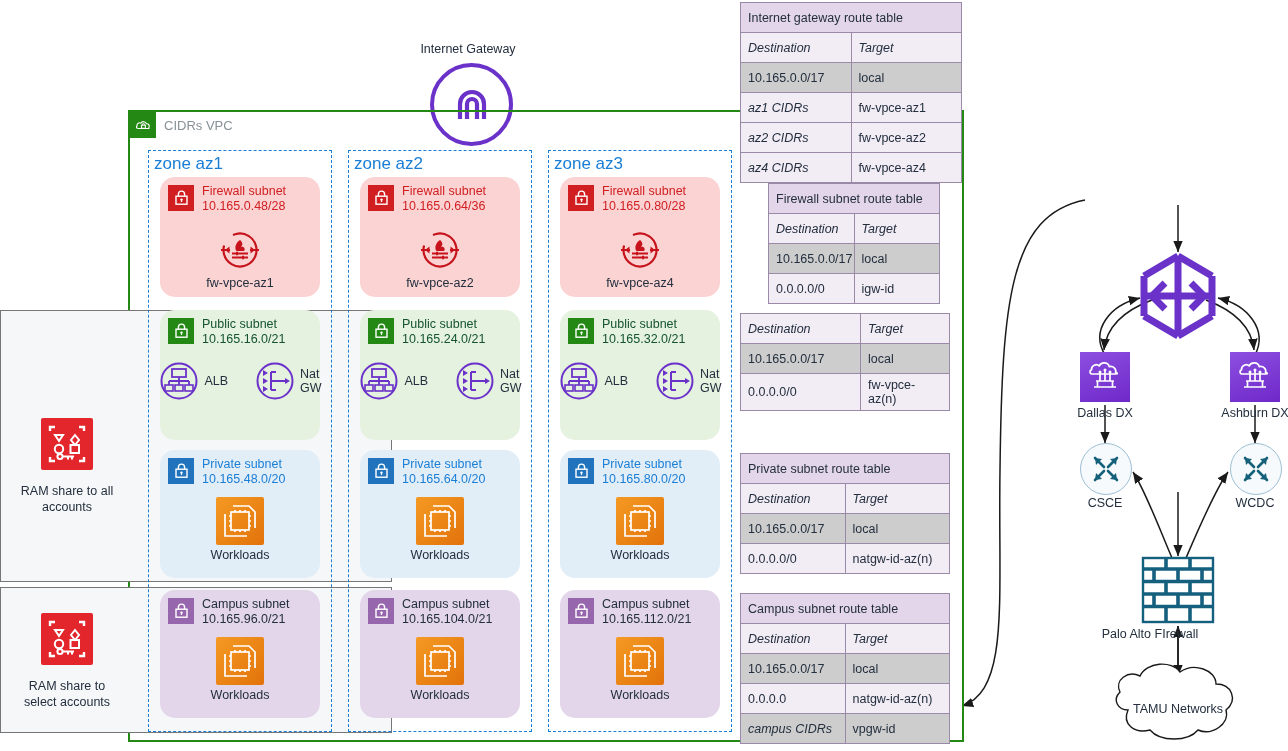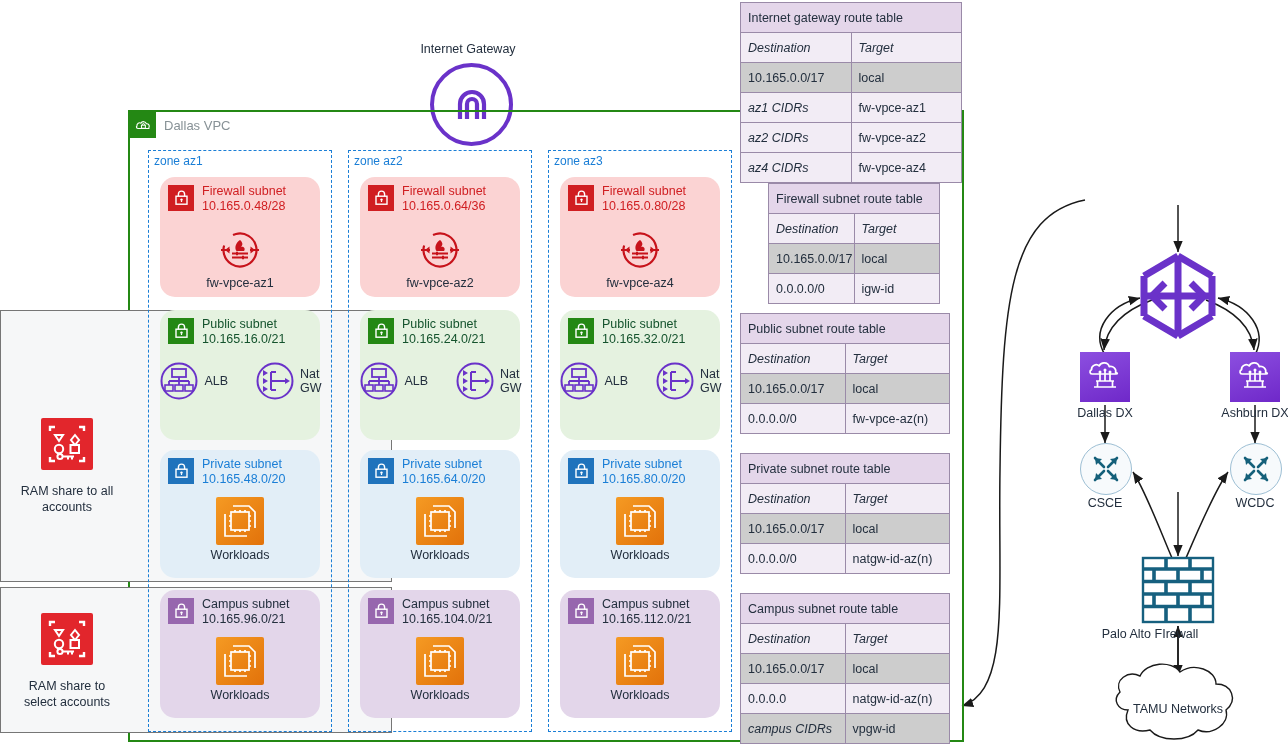--- a/index.html
+++ b/index.html
@@ -9,21 +9,21 @@
   .abs{position:absolute;box-sizing:border-box;}
 
   
   .vpc{border:2px solid #248814;background:transparent;}
   .vpc-hdr{display:flex;align-items:center;gap:8px;}
   .vpc-badge{width:26px;height:26px;background:#248814;display:flex;align-items:center;justify-content:center;}
   .vpc-title{font-size:13px;color:#879196;}
 
   
   .zone{border:1.6px dashed #1a7ed6;background:transparent;}
-  .zone-label{position:absolute;left:5px;top:3px;font-size:12px;color:#1a7ed6;}
+  .zone-label{position:absolute;left:5px;top:3px;font-size:17px;color:#1a7ed6;}
 
   
   .subnet{position:absolute;border-radius:15px;}
   .sn-lock{position:absolute;left:8px;top:8px;width:26px;height:26px;display:flex;align-items:center;justify-content:center;}
   .sn-txt{position:absolute;left:42px;top:7px;font-size:12.5px;line-height:15px;}
   .sn-center{position:absolute;left:0;right:0;display:flex;flex-direction:column;align-items:center;gap:3px;}
   .sn-caption{font-size:12.5px;}
   .row2{position:absolute;left:0;right:0;display:flex;justify-content:center;gap:26px;}
   .icoblk{display:flex;flex-direction:row;align-items:center;gap:4px;}
 
@@ -117,21 +117,21 @@
   <div class="abs vpc" style="left:128px;top:110px;width:836px;height:632px;"></div>
   <div class="abs vpc-hdr" style="left:130px;top:112px;">
     <span class="vpc-badge">
       <svg width="17" height="17" viewBox="0 0 20 20">
         <path d="M4,13.5 C1.8,13.5 1,11.8 2.3,10.6 C1.8,7.6 5,5.8 7,7.3 C8.2,4.6 12.6,5 13.4,8
                  C16,7.7 17.6,10.4 16.4,12.2 L16.4,13.5 Z" fill="none" stroke="#ffffff" stroke-width="1.3" stroke-linejoin="round"></path>
         <rect x="7.6" y="9.6" width="4.6" height="3.6" fill="none" stroke="#fff" stroke-width="1.2"></rect>
         <path d="M8.8,9.6 L8.8,8.4 A1.2,1.2 0 0 1 11.1,8.4 L11.1,9.6" fill="none" stroke="#fff" stroke-width="1.1"></path>
       </svg>
     </span>
-    <span class="vpc-title">Dallas VPC</span>
+    <span class="vpc-title">CIDRs VPC</span>
   </div>
 
   <div class="abs ramband" style="left:0px;top:310px;width:392px;height:272px;">
     <span class="abs" style="left:40px;top:107px;">
       <svg width="52" height="52" viewBox="0 0 52 52">
         <rect x="0" y="0" width="52" height="52" rx="2" fill="#e2262c"></rect>
         <g fill="none" stroke="#ffffff" stroke-width="2.4">
           <path d="M9,13 L9,9 L14,9 M38,9 L43,9 L43,13 M43,39 L43,43 L38,43 M14,43 L9,43 L9,39"></path>
           <path d="M18,23 L14,17 L22,17 Z" stroke-width="2"></path>
           <path d="M34,17 L38,22 L34,27 L30,22 Z" stroke-width="2"></path>
@@ -542,23 +542,20 @@
         </tr>
     <tr>
           <td class="t-odd">0.0.0.0/0</td>
           <td class="t-odd">igw-id</td>
         </tr>
   </tbody>
     </table>
 
   <table class="rt" style="left:740px;top:313px;width:210px;">
     <tbody>
-        <tr>
-          <td class="t-title" colspan="2">Public subnet route table</td>
-        </tr>
     <tr>
           <td class="t-head" style="width:105px;">Destination</td>
         <td class="t-head">Target</td>
         </tr>
     <tr>
           <td class="t-even">10.165.0.0/17</td>
           <td class="t-even">local</td>
         </tr>
     <tr>
           <td class="t-odd">0.0.0.0/0</td>

